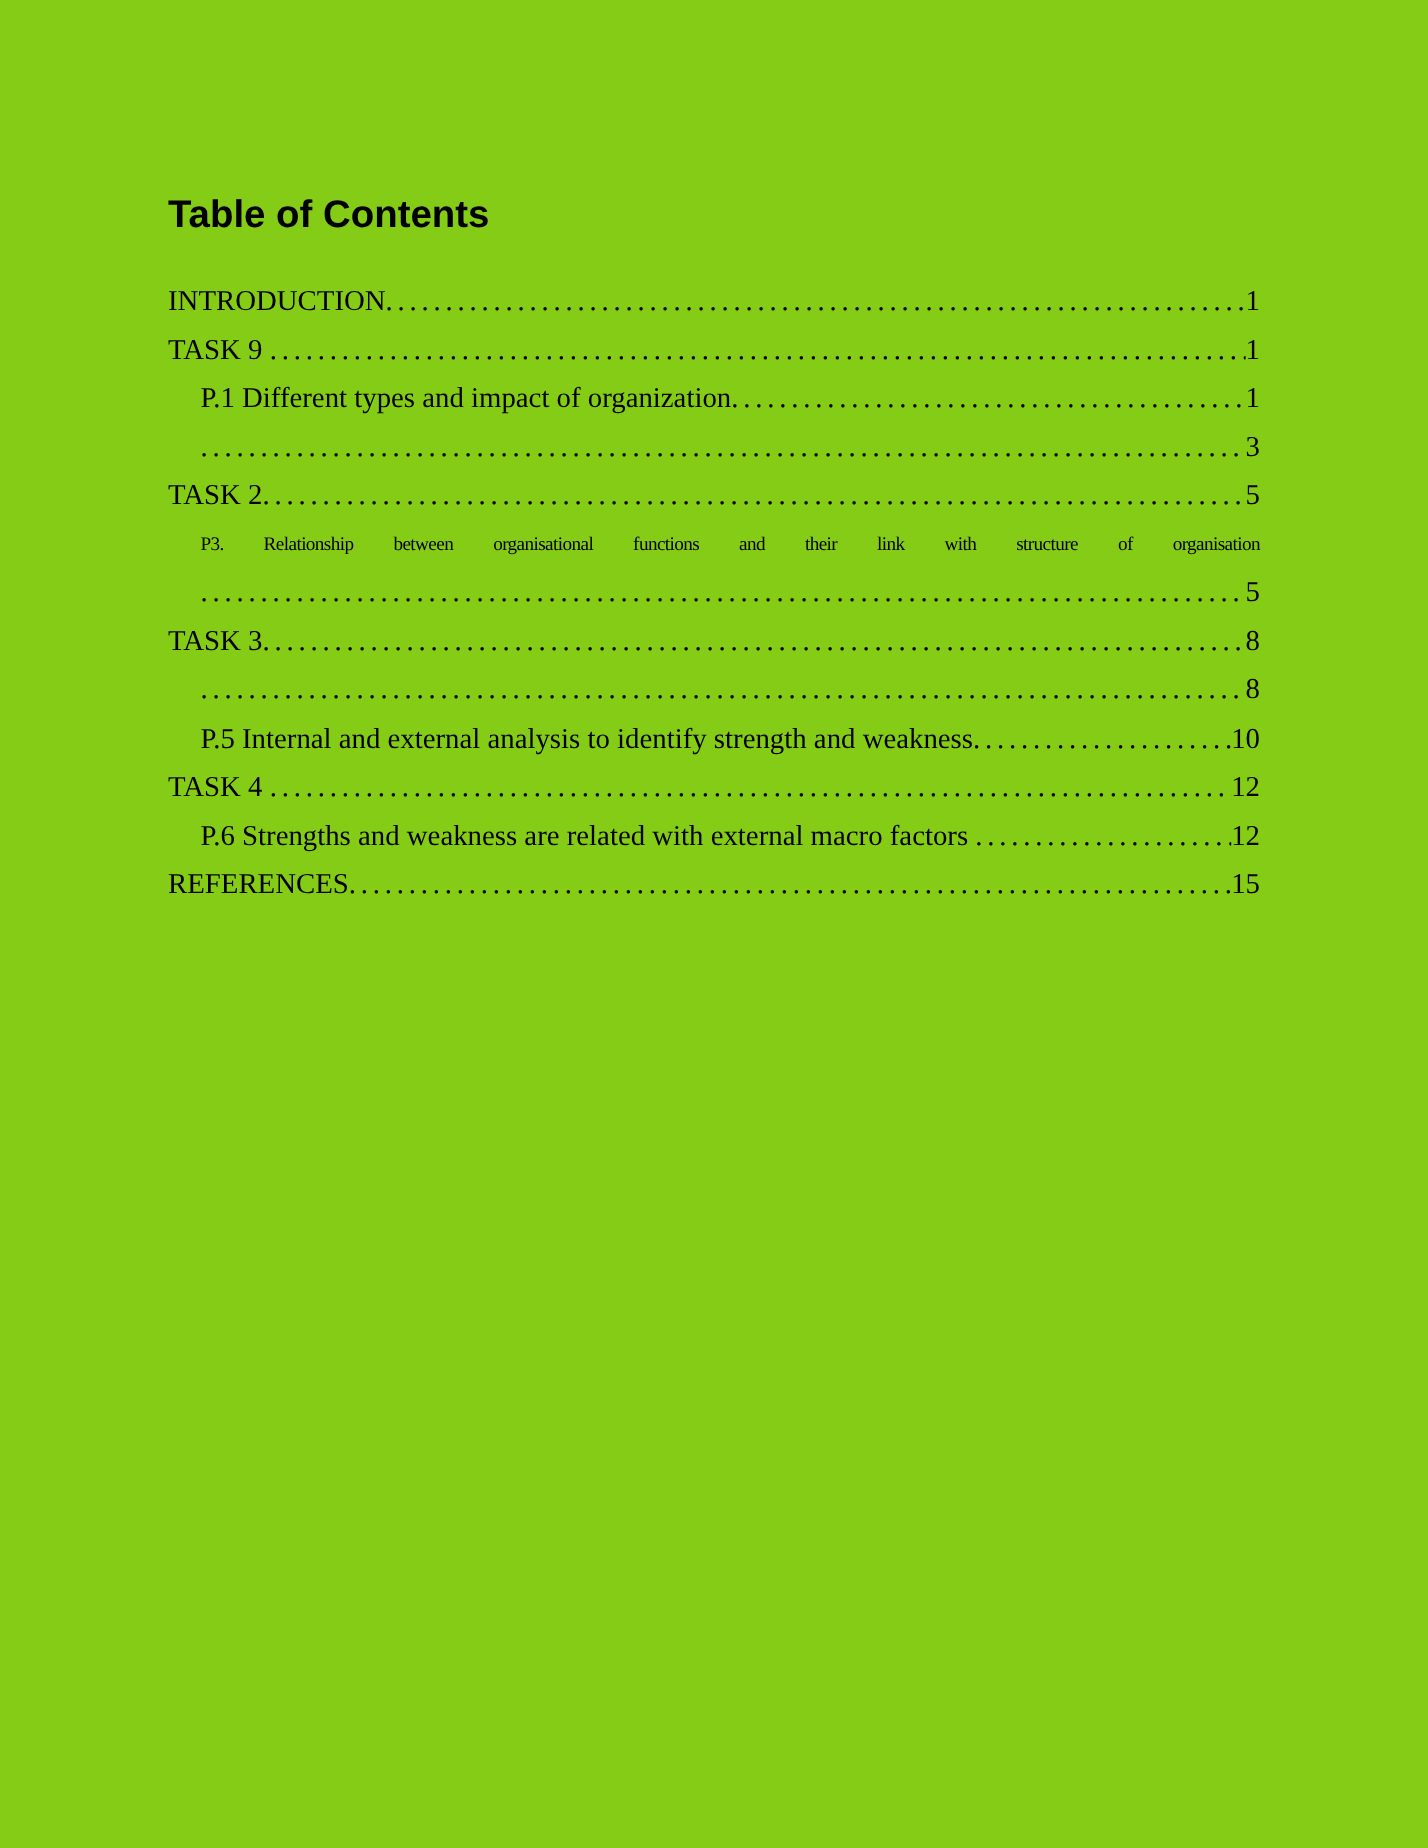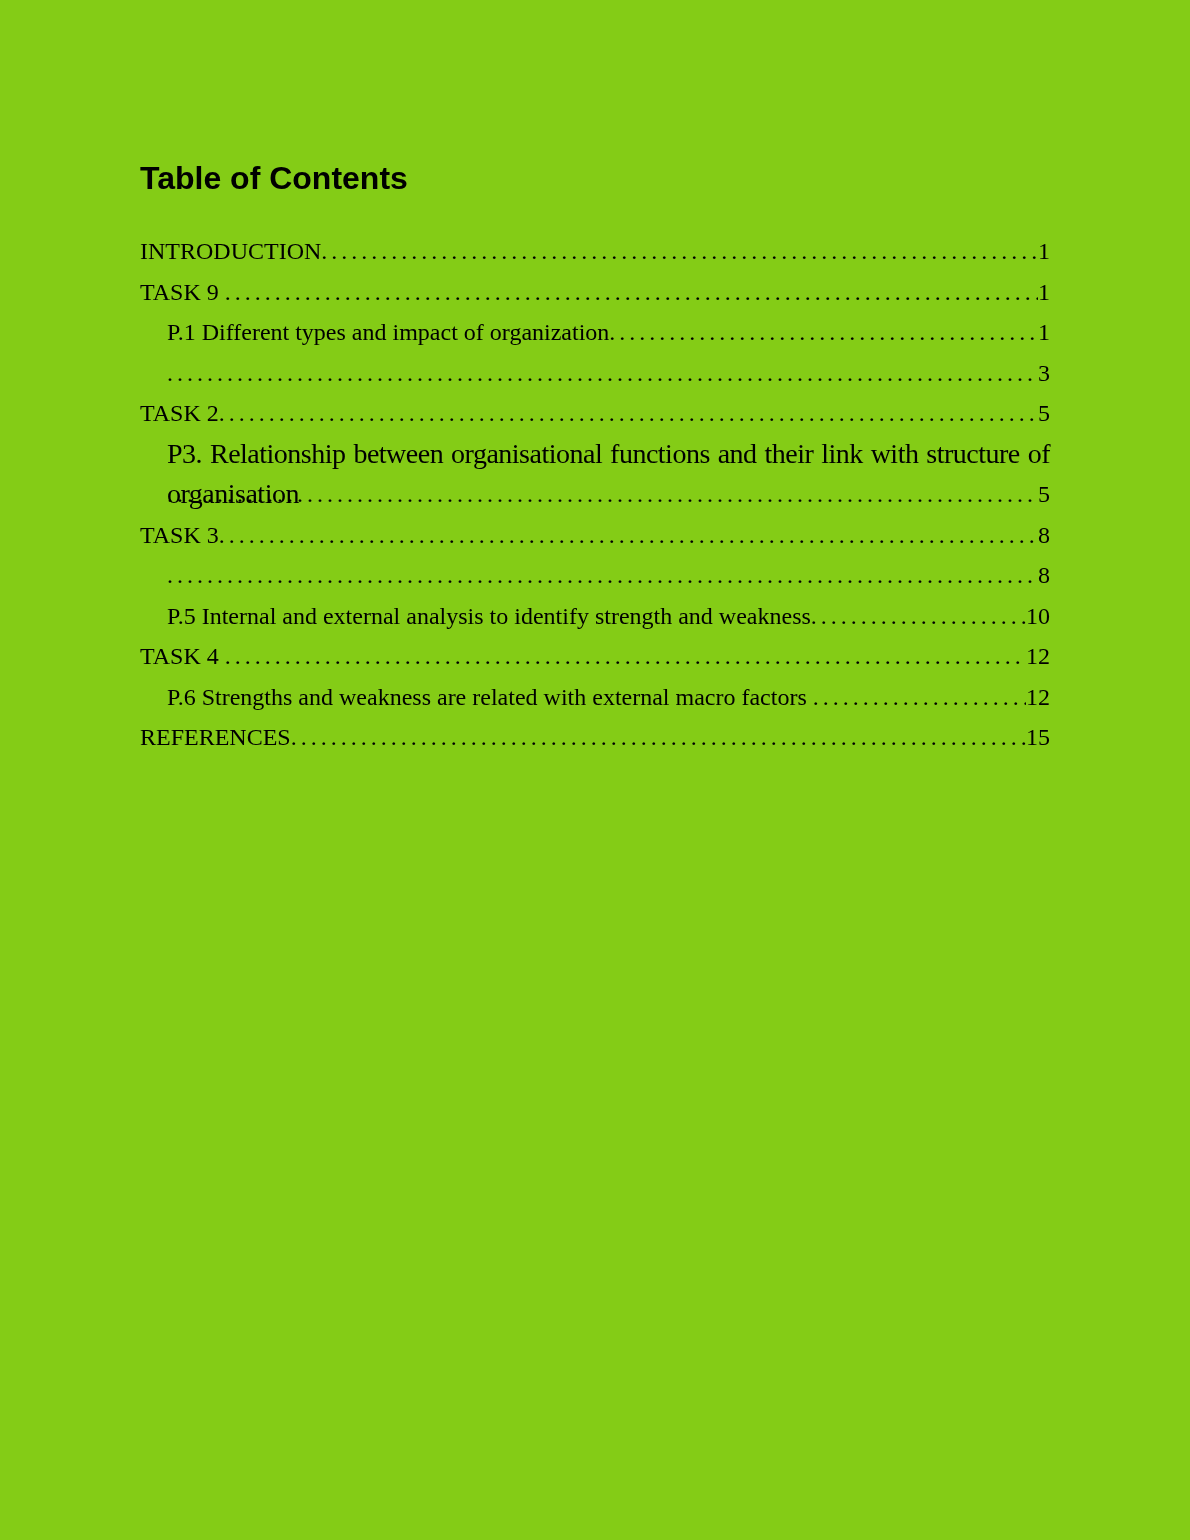--- a/index.html
+++ b/index.html
@@ -54,21 +54,21 @@
   }
   .toc-page {
     flex: 0 0 auto;
     white-space: pre;
   }
   
   .toc-row-wraptext {
     display: block;
     height: 40.5px;
     line-height: 40.5px;
-    font-size: 28px;
+    font-size: 16px;
     text-align: justify;
     letter-spacing: -0.5px;
   }
   .toc-row-wraptext::after {
     content: "";
     display: inline-block;
     width: 100%;
   }
 </style>
 </head>

